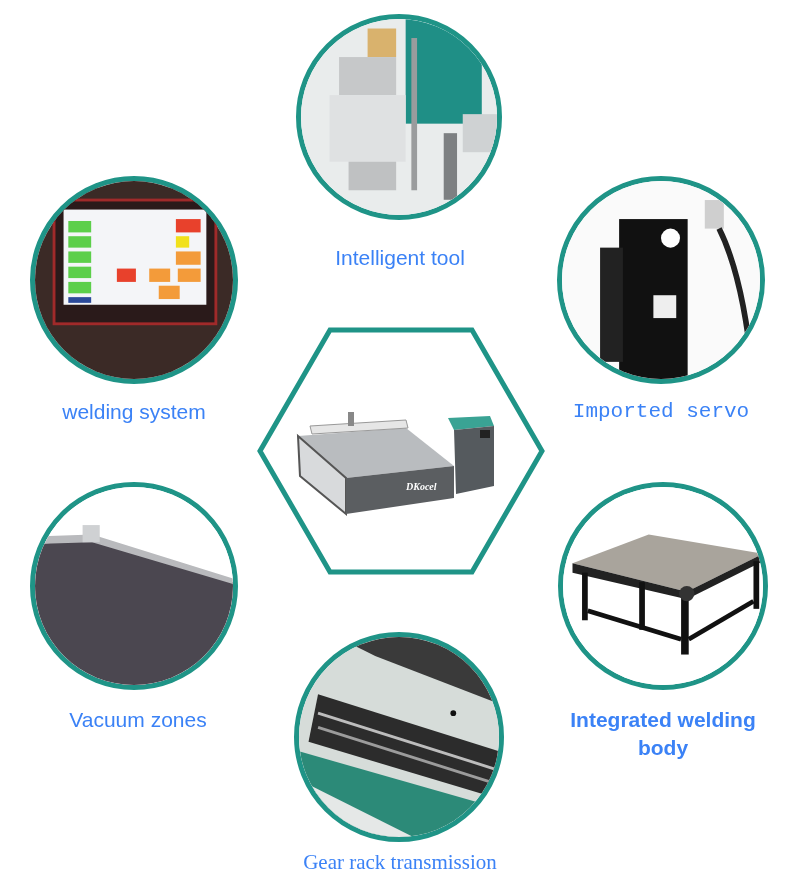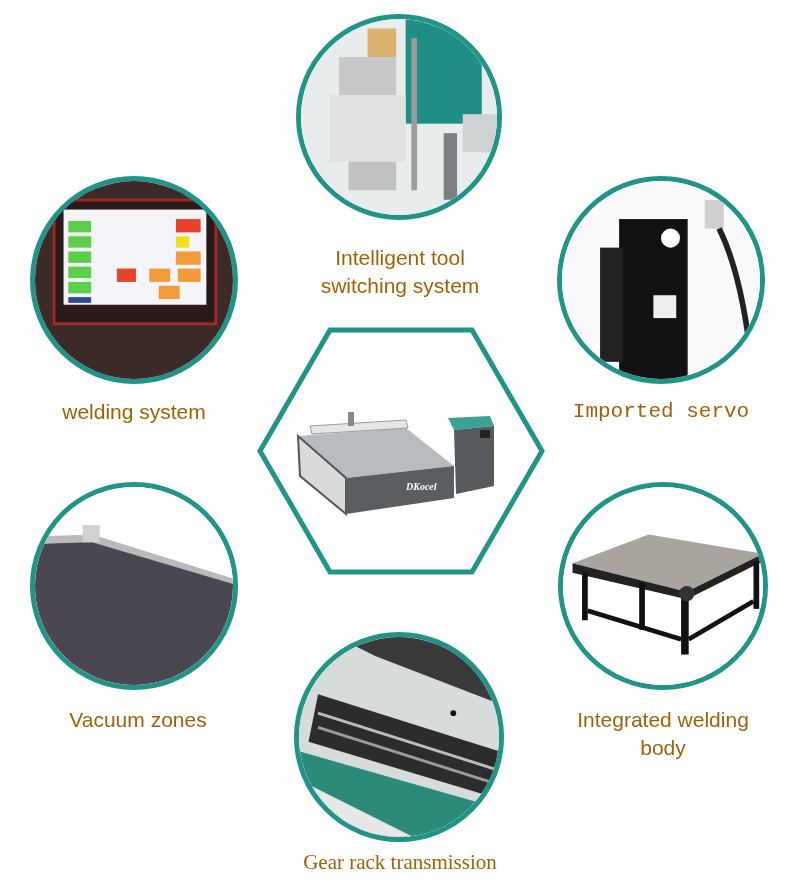--- a/index.html
+++ b/index.html
@@ -1,20 +1,20 @@
 <!DOCTYPE html>
 <html><head>
   <meta charset="utf-8">
   <style>
     html, body { margin: 0; padding: 0; }
     body { width: 800px; height: 893px; background: #ffffff; position: relative; overflow: hidden; font-family: "Liberation Sans", sans-serif; }
     .feature { position: absolute; }
     .ring { position: absolute; border-radius: 50%; border: 5px solid #1f9487; overflow: hidden; box-sizing: border-box; background: #fff; }
     .ring svg { position: absolute; left: 0; top: 0; width: 100%; height: 100%; }
-    .caption { position: absolute; text-align: center; color: #a16207; font-size: 21px; line-height: 28px; width: 260px; }
+    .caption { position: absolute; text-align: center; color: #3b82f6; font-size: 21px; line-height: 28px; width: 260px; }
     .hex { position: absolute; left: 256px; top: 326px; width: 290px; height: 250px; }
   </style>
 </head>
 <body>
 
 <div class="hex">
   <svg width="290" height="250" viewBox="0 0 290 250">
     <polygon points="74,4 216,4 286,125 216,246 74,246 4,125" fill="#fff" stroke="#1f9487" stroke-width="5"></polygon>
 
     <g>
@@ -40,21 +40,20 @@
       <rect x="40" y="40" width="60" height="40" fill="#c6c8c9"></rect>
       <rect x="30" y="80" width="80" height="70" fill="#dfe1e2"></rect>
       <rect x="50" y="150" width="50" height="30" fill="#bfc1c2"></rect>
       <rect x="116" y="20" width="6" height="160" fill="#9a9c9d"></rect>
       <rect x="150" y="120" width="14" height="70" fill="#7d8082"></rect>
       <rect x="170" y="100" width="36" height="40" fill="#cfd2d3"></rect>
     </svg>
   </div>
   <div class="caption" style="left:270px; top:244px;">
     <div>Intelligent tool</div>
-    <div>switching system</div>
   </div>
 </div>
 
 <div class="feature">
   <div class="ring" style="left:30px; top:176px; width:208px; height:208px;">
     <svg viewBox="0 0 208 208" preserveAspectRatio="none">
       <rect width="208" height="208" fill="#3b2a26"></rect>
       <rect x="20" y="20" width="170" height="130" fill="#2a1a1a" stroke="#a02a2a" stroke-width="3"></rect>
       <rect x="30" y="30" width="150" height="100" fill="#f4f5f8"></rect>
       <rect x="35" y="42" width="24" height="12" fill="#5ccf4a"></rect>
@@ -117,21 +116,21 @@
       <polygon points="130,110 210,70 210,78 130,118" fill="#222"></polygon>
       <rect x="20" y="90" width="6" height="50" fill="#111"></rect>
       <rect x="80" y="100" width="6" height="50" fill="#111"></rect>
       <rect x="124" y="116" width="8" height="60" fill="#111"></rect>
       <rect x="200" y="78" width="6" height="50" fill="#111"></rect>
       <line x1="26" y1="130" x2="124" y2="160" stroke="#111" stroke-width="5"></line>
       <line x1="132" y1="160" x2="200" y2="120" stroke="#111" stroke-width="5"></line>
       <circle cx="130" cy="112" r="8" fill="#333"></circle>
     </svg>
   </div>
-  <div class="caption" style="left:533px; top:706px;">
+  <div class="caption" style="left:533px; top:706px;font-weight:bold;">
     <div>Integrated welding</div>
     <div>body</div>
   </div>
 </div>
 
 <div class="feature">
   <div class="ring" style="left:294px; top:632px; width:210px; height:210px;">
     <svg viewBox="0 0 210 210" preserveAspectRatio="none">
       <rect width="210" height="210" fill="#d6dcd9"></rect>
       <polygon points="40,0 210,0 210,70 80,20" fill="#3a3a3a"></polygon>

